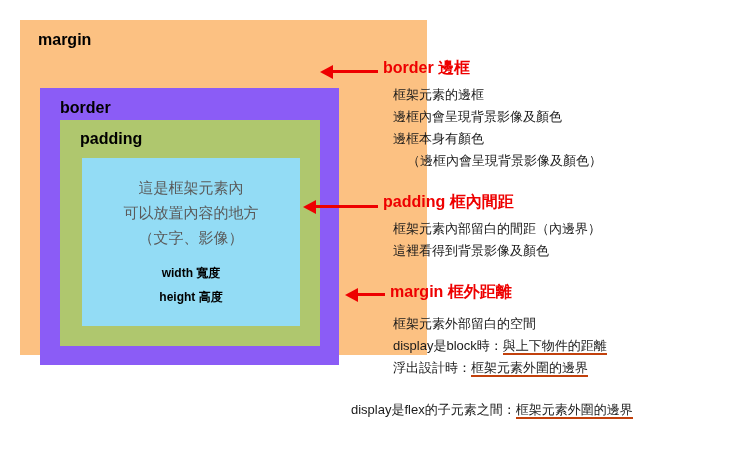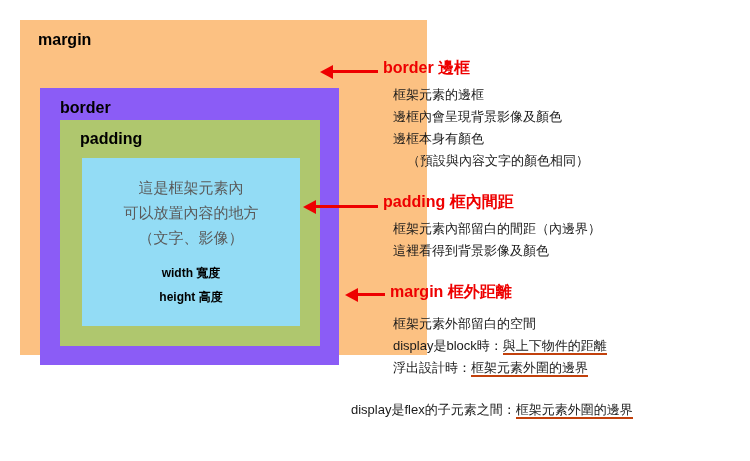--- a/index.html
+++ b/index.html
@@ -169,21 +169,21 @@
 </div>
 
 <div id="info-panel">
 
   <div class="section" id="section-border">
     <div class="section-heading">border 邊框</div>
     <div class="section-body">
       <div class="body-line">框架元素的邊框</div>
       <div class="body-line">邊框內會呈現背景影像及顏色</div>
       <div class="body-line">邊框本身有顏色</div>
-      <div class="body-line indent">（預設與內容文字的顏色相同）</div>
+      <div class="body-line indent">（邊框內會呈現背景影像及顏色）</div>
     </div>
   </div>
 
   <div class="section" id="section-padding">
     <div class="section-heading">padding 框內間距</div>
     <div class="section-body">
       <div class="body-line">框架元素內部留白的間距（內邊界）</div>
       <div class="body-line">這裡看得到背景影像及顏色</div>
     </div>
   </div>

